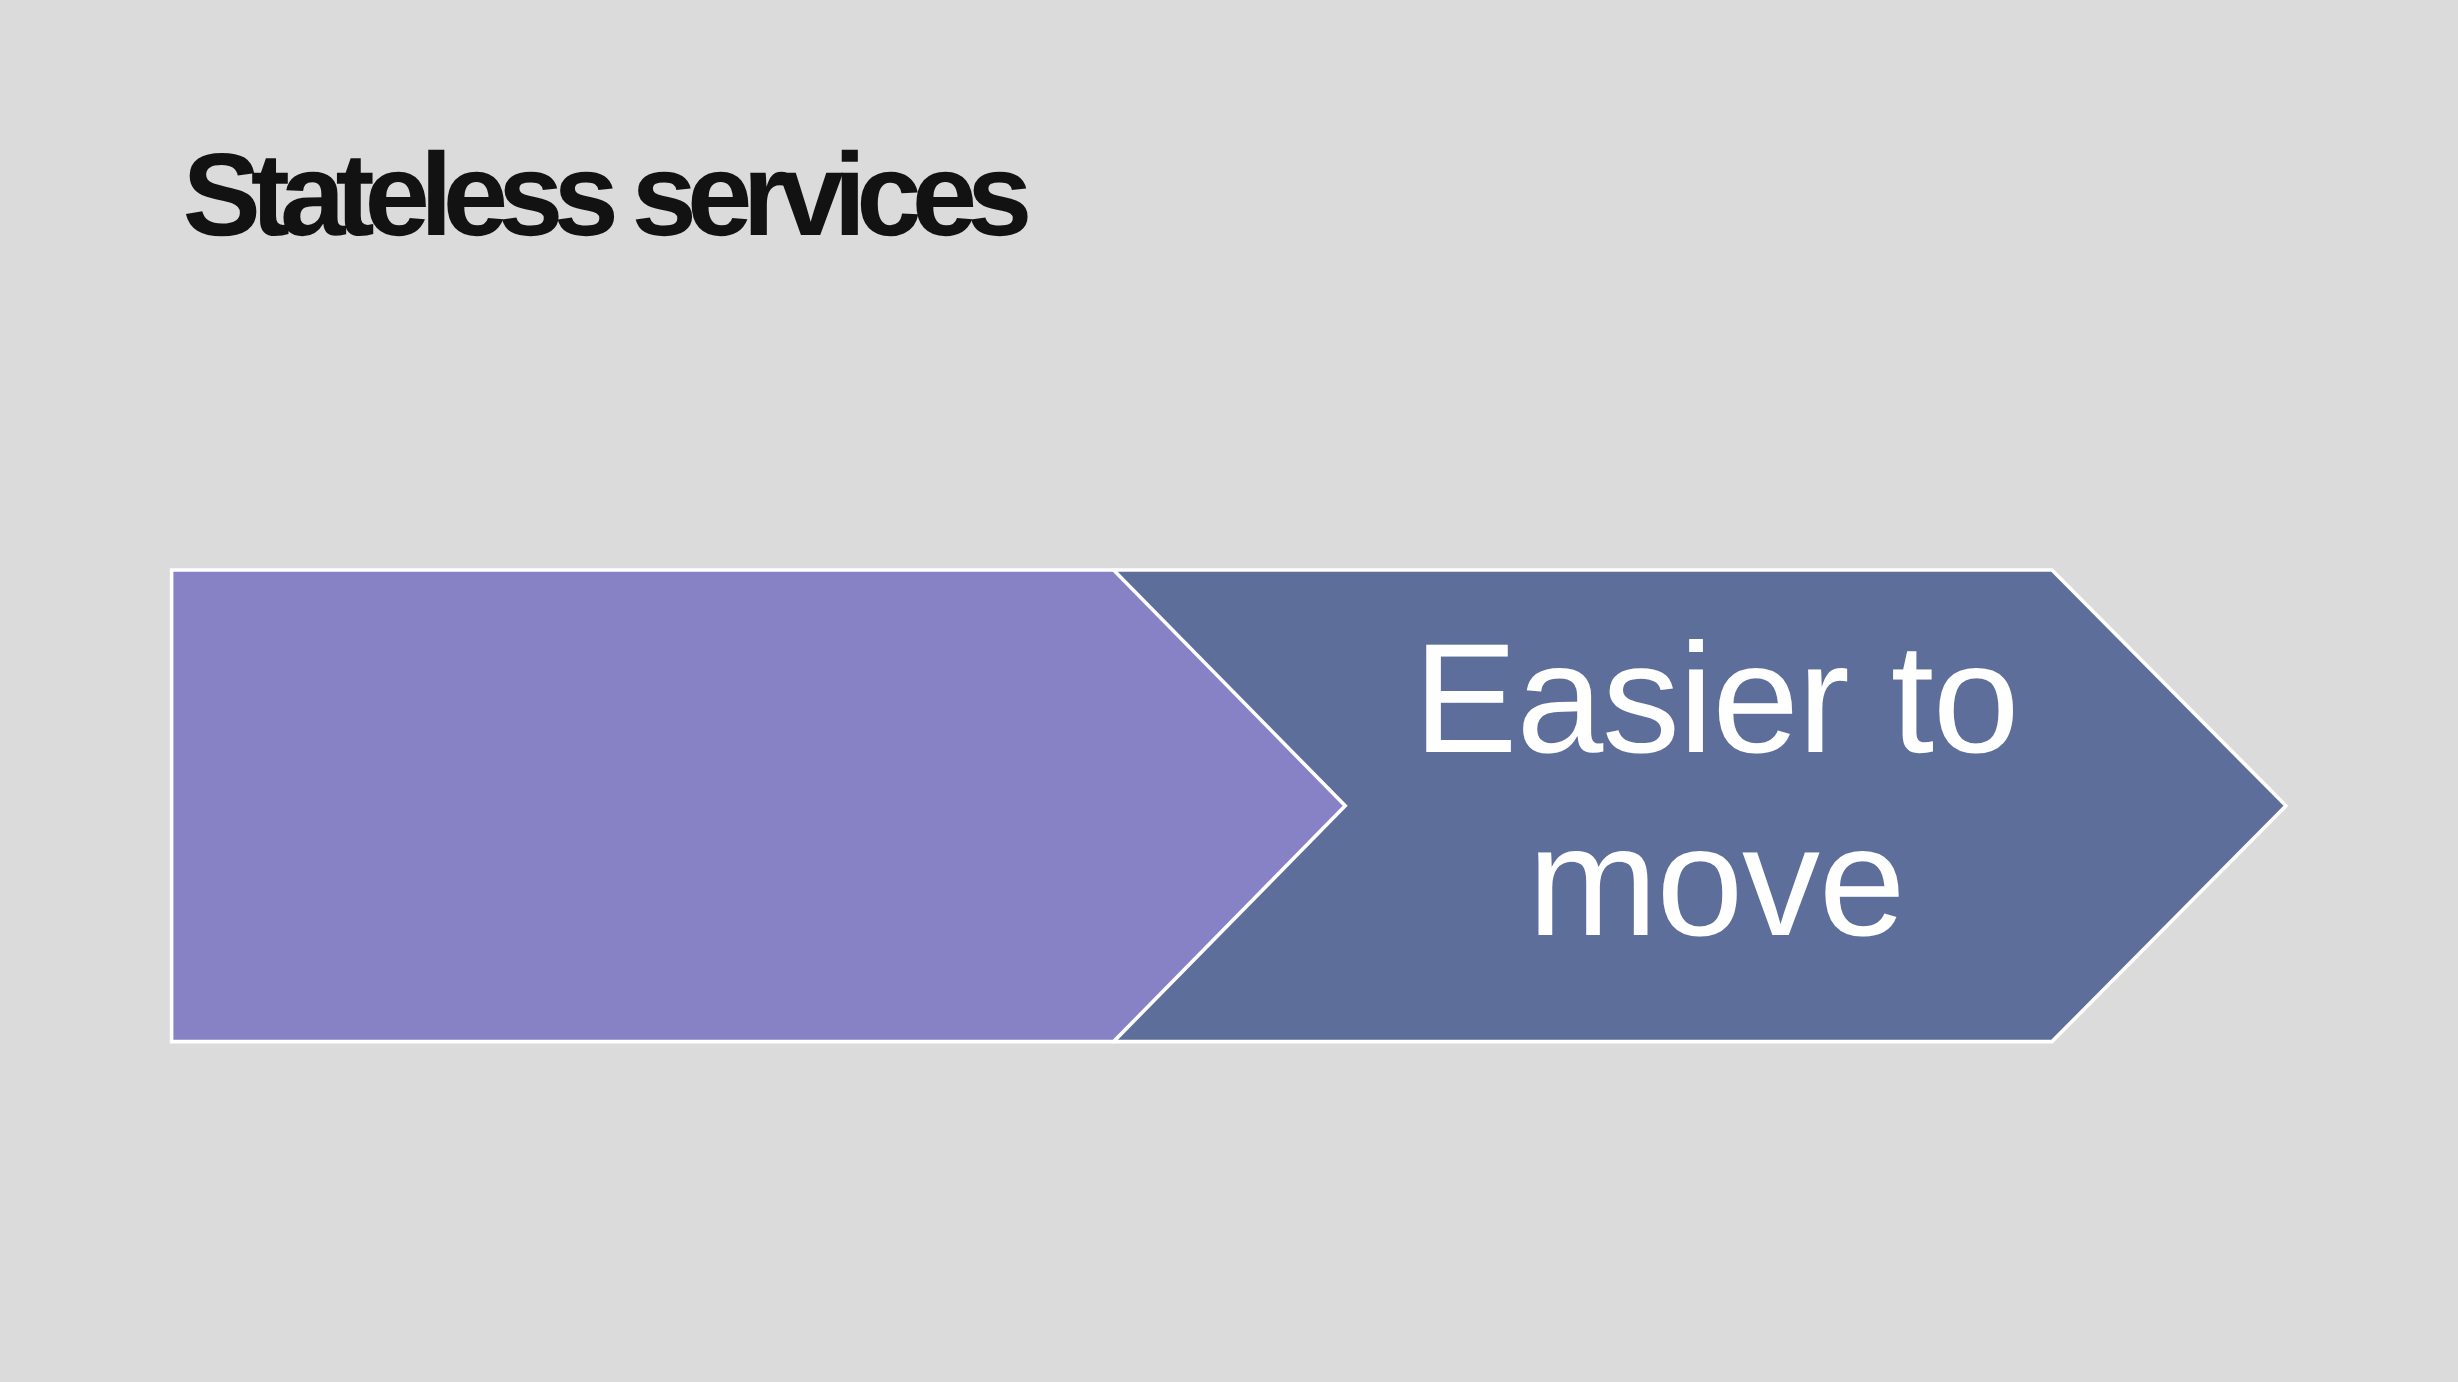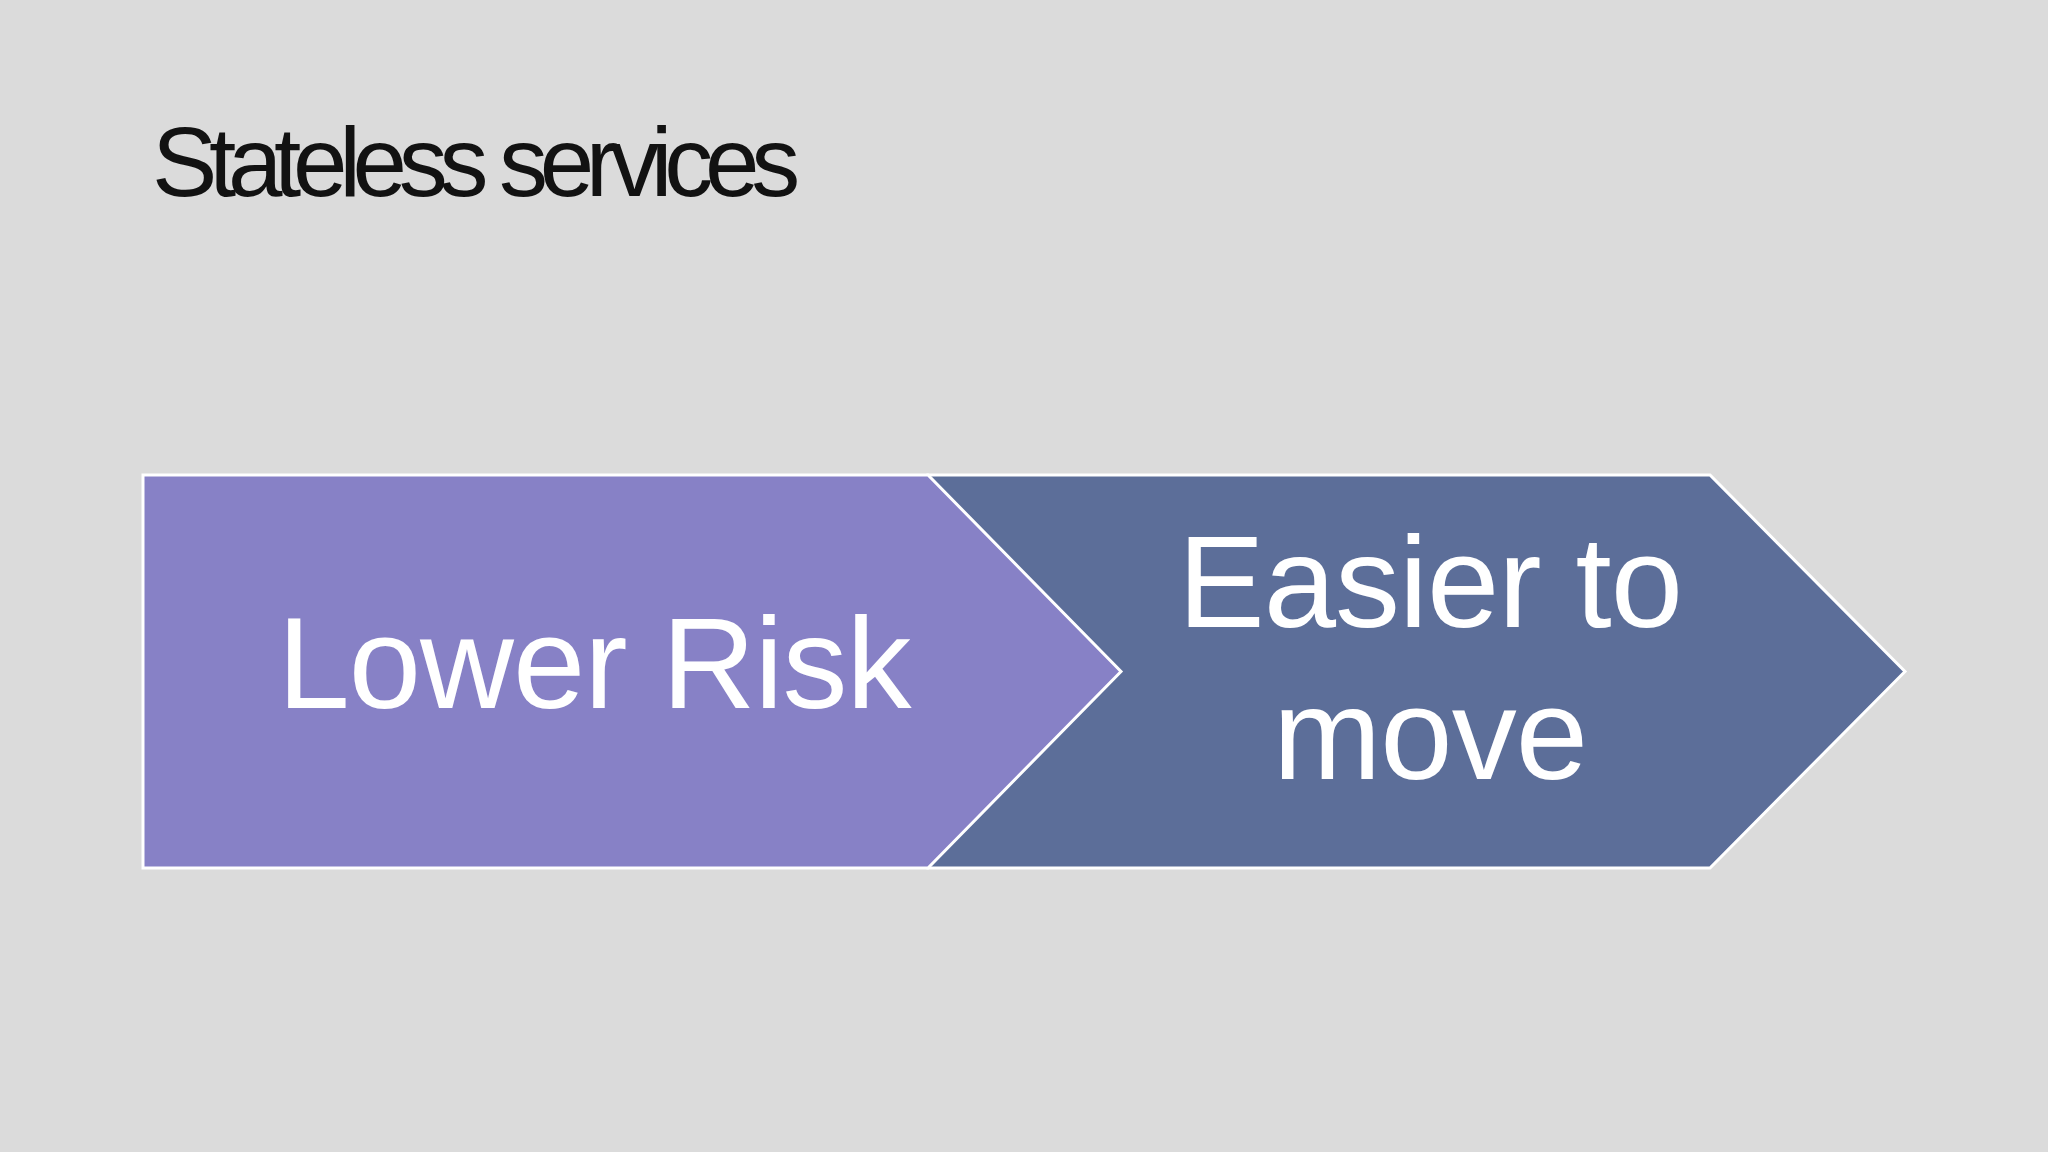--- a/index.html
+++ b/index.html
@@ -14,21 +14,21 @@
     background: #DBDBDB;
     overflow: hidden;
     font-family: "Liberation Sans", "DejaVu Sans", sans-serif;
   }
   .slide-title {
     position: absolute;
     left: 152px;
     top: 113px;
     margin: 0;
     font-size: 98px;
-    font-weight: 400;
+    font-weight: 700;
     line-height: 1;
     letter-spacing: -0.085em;
     color: #121212;
     white-space: nowrap;
   }
   .diagram-svg {
     position: absolute;
     left: 0;
     top: 0;
     width: 2048px;
@@ -69,17 +69,16 @@
 
   <h1 class="slide-title">Stateless services</h1>
 
   <svg class="diagram-svg" viewBox="0 0 2048 1152" xmlns="http://www.w3.org/2000/svg">
 
     <polygon points="928,475 1710,475 1905,671.5 1710,868 928,868" fill="#5C6E99"></polygon>
 
     <polygon points="143,475 928,475 1121,671.5 928,868 143,868" fill="#8781C6"></polygon>
   </svg>
 
-  <div class="arrow-label arrow-label-1">Lower Risk</div>
 
   <div class="arrow-label arrow-label-2">Easier to move</div>
 
 </div>
 
 </body></html>

